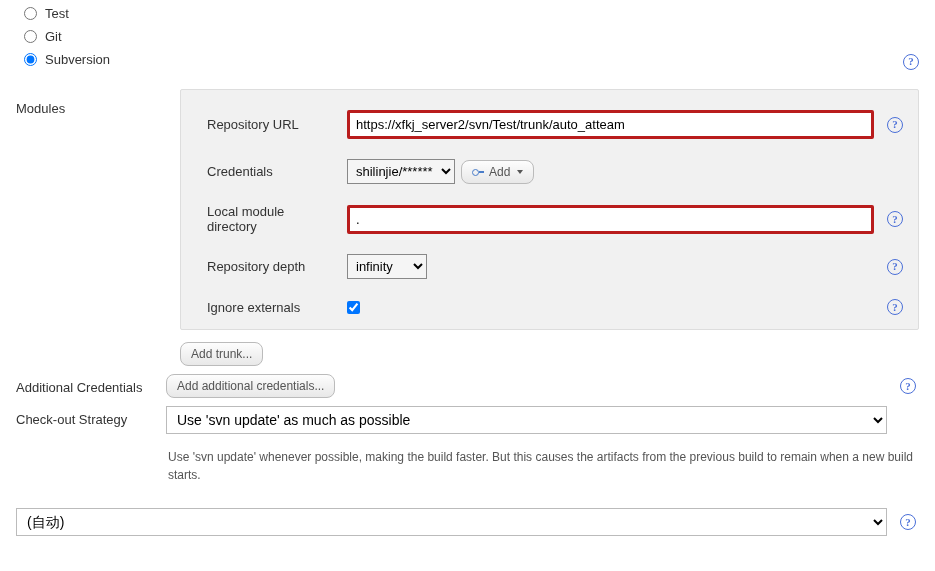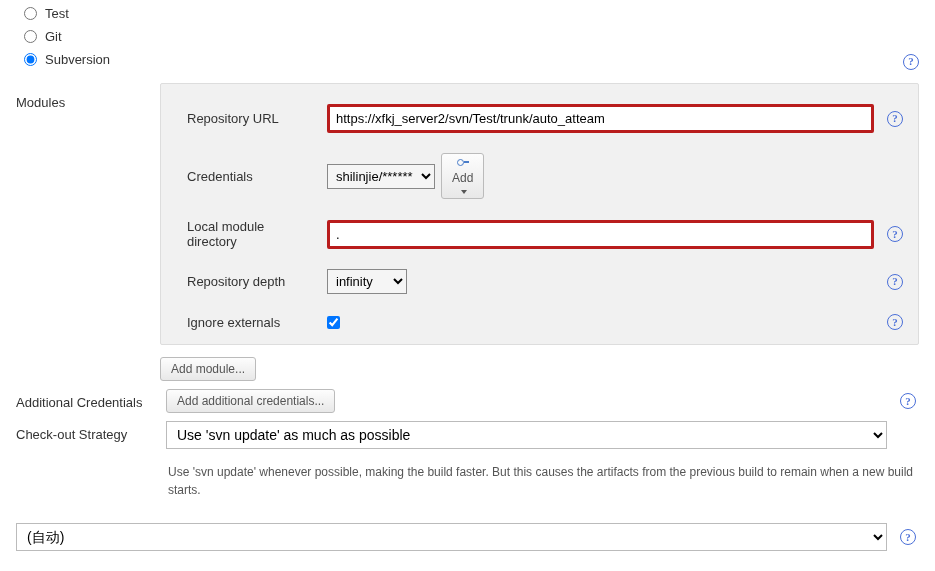--- a/index.html
+++ b/index.html
@@ -40,22 +40,22 @@
       border: 1.5px solid #4a6fd8;
       color: #4a6fd8;
       font-weight: bold;
       font-size: 11px;
       cursor: pointer;
       font-family: Georgia, serif;
       line-height: 1;
     }
     .config-area {
       display: flex;
-      gap: 4px;
-      margin-top: 12px;
+      gap: 24px;
+      margin-top: 18px;
     }
     .left-label {
       width: 140px;
       flex-shrink: 0;
       padding-top: 12px;
       color: #333;
     }
     .right-panel {
       flex: 1;
       display: flex;
@@ -99,28 +99,27 @@
       border: 1px solid #888;
       font-size: 13px;
       background: #f5f5f5;
       cursor: pointer;
     }
     .select-cred { min-width: 108px; }
     .btn {
       padding: 4px 10px;
       border: 1px solid #bbb;
       background: linear-gradient(#fdfdfd, #e8e8e8);
-      border-radius: 3px;
+      border-radius: 8px;
       cursor: pointer;
       font-size: 12px;
       color: #555;
       display: inline-flex;
       align-items: center;
       gap: 5px;
-      flex-direction: column;
     }
     .key-icon {
       width: 12px;
       height: 8px;
       display: inline-block;
       position: relative;
     }
     .key-icon::before {
       content: '';
       position: absolute;
@@ -258,21 +257,21 @@
         </div>
         <div class="help-col">
             <span class="help-icon">?</span>
           </div>
       </div>
 
     </div>
 
     <div class="btn-bar">
       <button class="btn">
-        <span>Add module...</span>
+        <span>Add trunk...</span>
       </button>
     </div>
   </div>
 </div>
 
 <div class="below-row">
   <div class="left-label">Additional Credentials</div>
   <div class="right-panel" style="flex-direction:row; align-items:center;justify-content:center;">
     <button class="btn">
       <span>Add additional credentials...</span>

